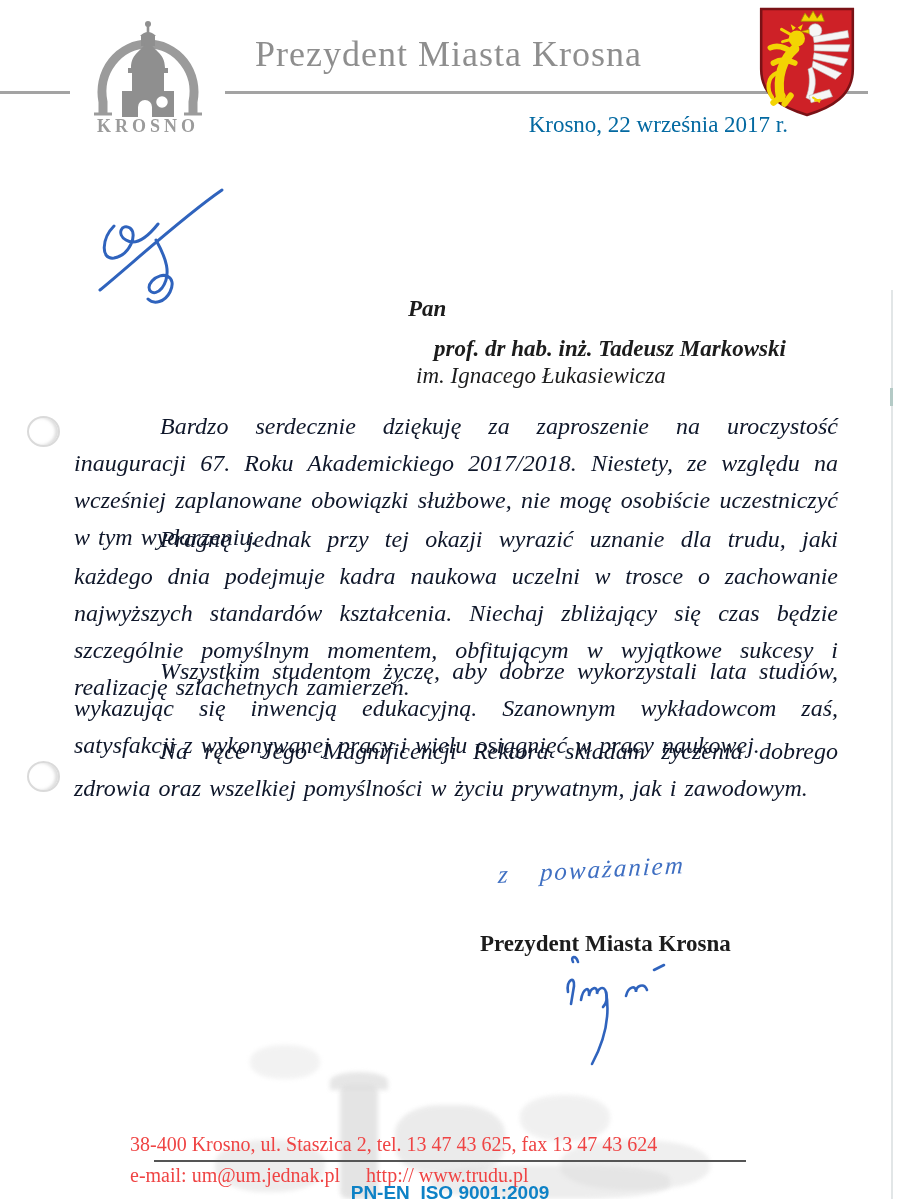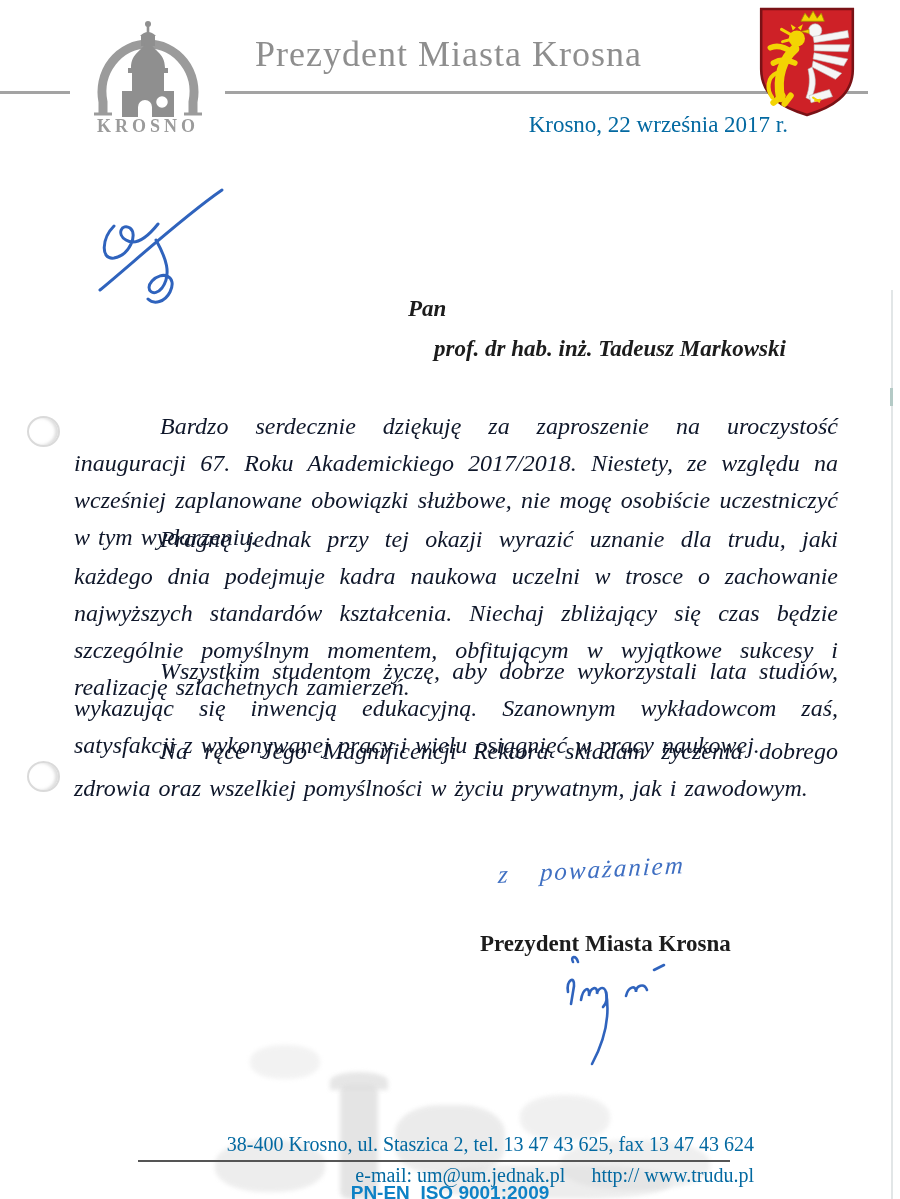--- a/index.html
+++ b/index.html
@@ -38,21 +38,21 @@
     font-style:italic;font-size:24px;line-height:37px;
     text-align:justify;text-indent:86px;word-spacing:2px;color:#0f172a;
   }
   .p1{top:408px;} .p2{top:521px;} .p3{top:653px;} .p4{top:733px;}
   
   .signer-title{position:absolute;left:480px;top:931px;width:250px;text-align:center;
     font-weight:bold;font-size:23px;white-space:nowrap;}
   .signer-name{position:absolute;left:480px;top:998px;width:250px;text-align:center;
     font-weight:bold;font-size:24px;white-space:nowrap;}
   
-  .footer{position:absolute;left:114px;top:1133px;width:640px;text-align:right;color:#0369a1;}
+  .footer{position:absolute;left:130px;top:1133px;width:640px;text-align:left;color:#ef4444;}
   .f-address{font-size:20px;white-space:nowrap;}
   .f-rule{margin:4px auto 2px auto;width:592px;height:2px;background:#555;}
   .f-contact{font-size:20px;white-space:nowrap;}
   .f-contact .site{margin-left:26px;}
   .f-iso{position:absolute;left:130px;top:1182px;width:640px;text-align:center;
     font-family:"Liberation Sans", sans-serif;font-weight:bold;font-size:19px;
     color:#0e82c6;white-space:pre;}
   
   .hole{position:absolute;width:29px;height:27px;border-radius:50%;
     background:#ffffff;border:2px solid #dadada;
@@ -140,20 +140,21 @@
     <svg width="160" height="130" viewBox="0 0 160 130" fill="none" stroke="#2f63bd" stroke-width="3" stroke-linecap="round">
       <path d="M22,50 C10,62 8,84 22,82 C38,79 46,58 38,52 C30,47 24,58 34,64 C45,71 58,58 66,48"></path>
       <path d="M8,114 C42,86 92,40 130,14"></path>
       <path d="M64,64 C74,82 80,98 70,112 C62,122 52,114 60,105 C70,94 86,100 78,116 C73,126 62,129 56,123"></path>
     </svg>
   </div>
 
   <div class="recipient">
     <div class="salutation">Pan</div>
     <div class="r-name">prof. dr hab. inż. Tadeusz Markowski</div>
+    <div class="r-line2">im. Ignacego Łukasiewicza</div>
   </div>
 
   <div class="para p1">Bardzo serdecznie dziękuję za zaproszenie na uroczystość inauguracji 67. Roku Akademickiego 2017/2018. Niestety, ze względu na wcześniej zaplanowane obowiązki służbowe, nie mogę osobiście uczestniczyć w tym wydarzeniu.</div>
   <div class="para p3">Wszystkim studentom życzę, aby dobrze wykorzystali lata studiów, wykazując się inwencją edukacyjną. Szanownym wykładowcom zaś, satysfakcji z wykonywanej pracy i wielu osiągnięć w pracy naukowej.</div>
   <div class="para p2">Pragnę jednak przy tej okazji wyrazić uznanie dla trudu, jaki każdego dnia podejmuje kadra naukowa uczelni w trosce o zachowanie najwyższych standardów kształcenia. Niechaj zbliżający się czas będzie szczególnie pomyślnym momentem, obfitującym w wyjątkowe sukcesy i realizację szlachetnych zamierzeń.</div>
   <div class="para p4">Na ręce Jego Magnificencji Rektora składam życzenia dobrego zdrowia oraz wszelkiej pomyślności w życiu prywatnym, jak i zawodowym.</div>
 
   <div class="valediction">z poważaniem</div>
 
   <div class="signer-title">Prezydent Miasta Krosna</div>

